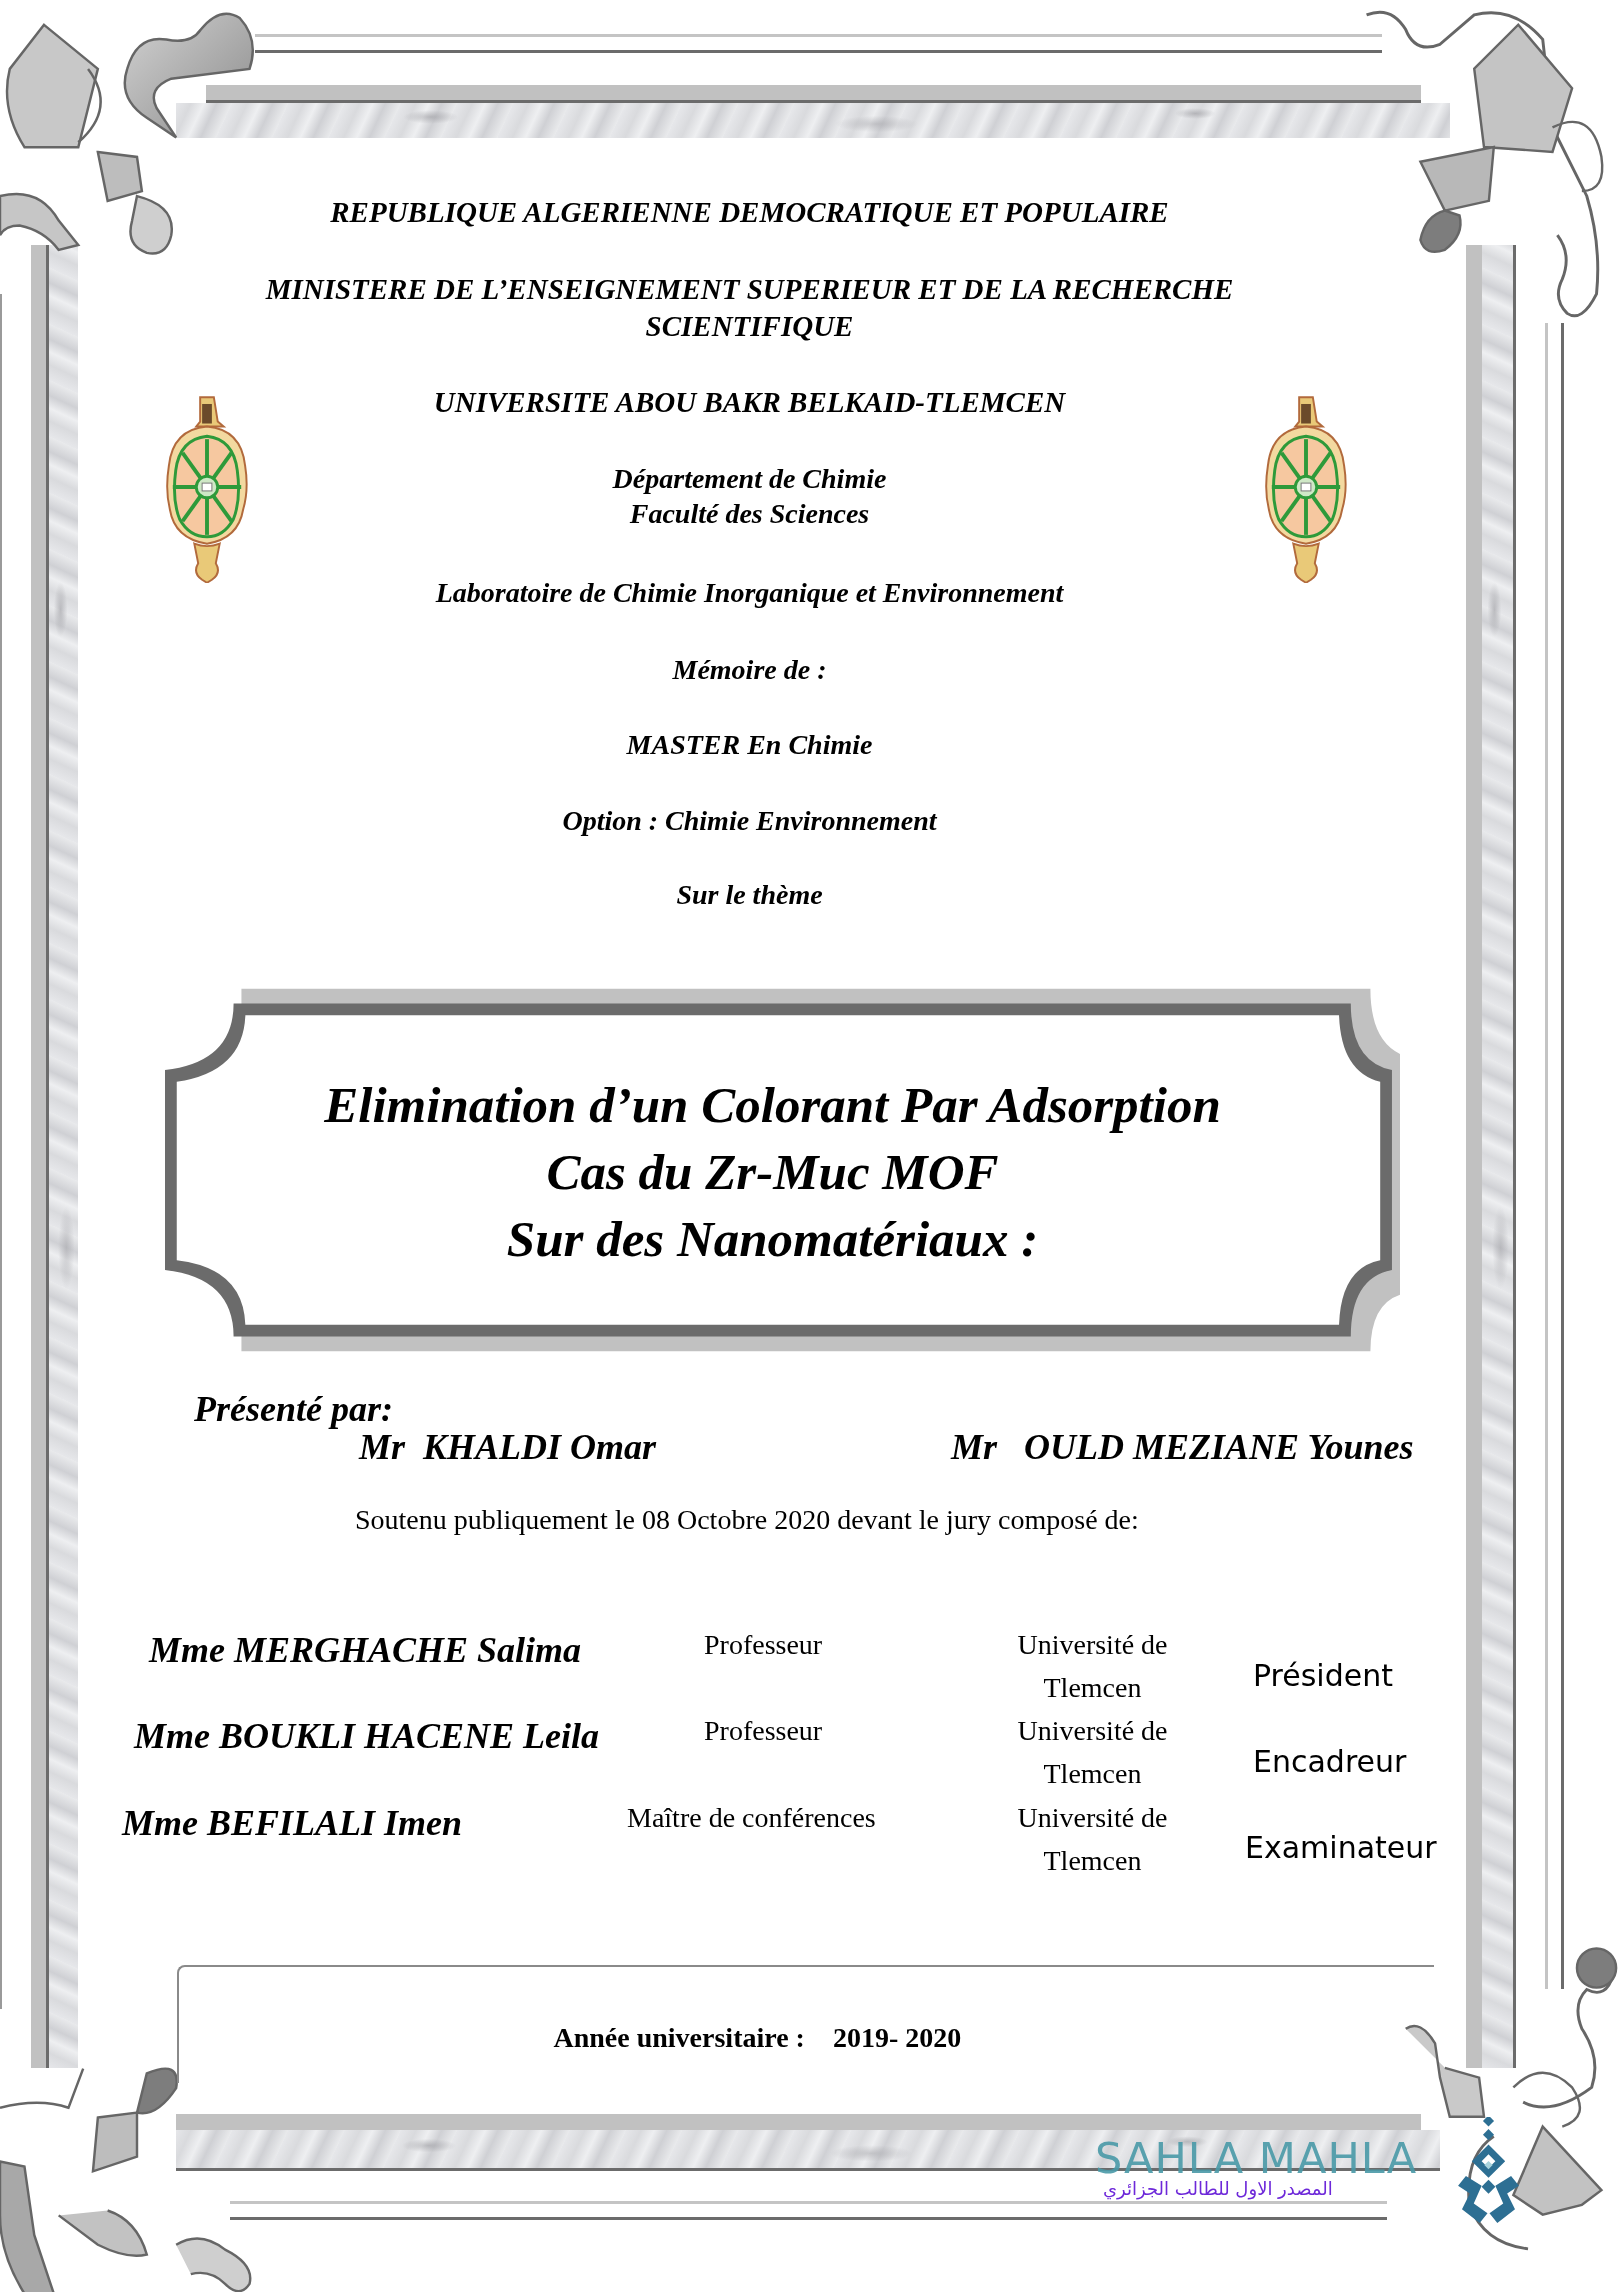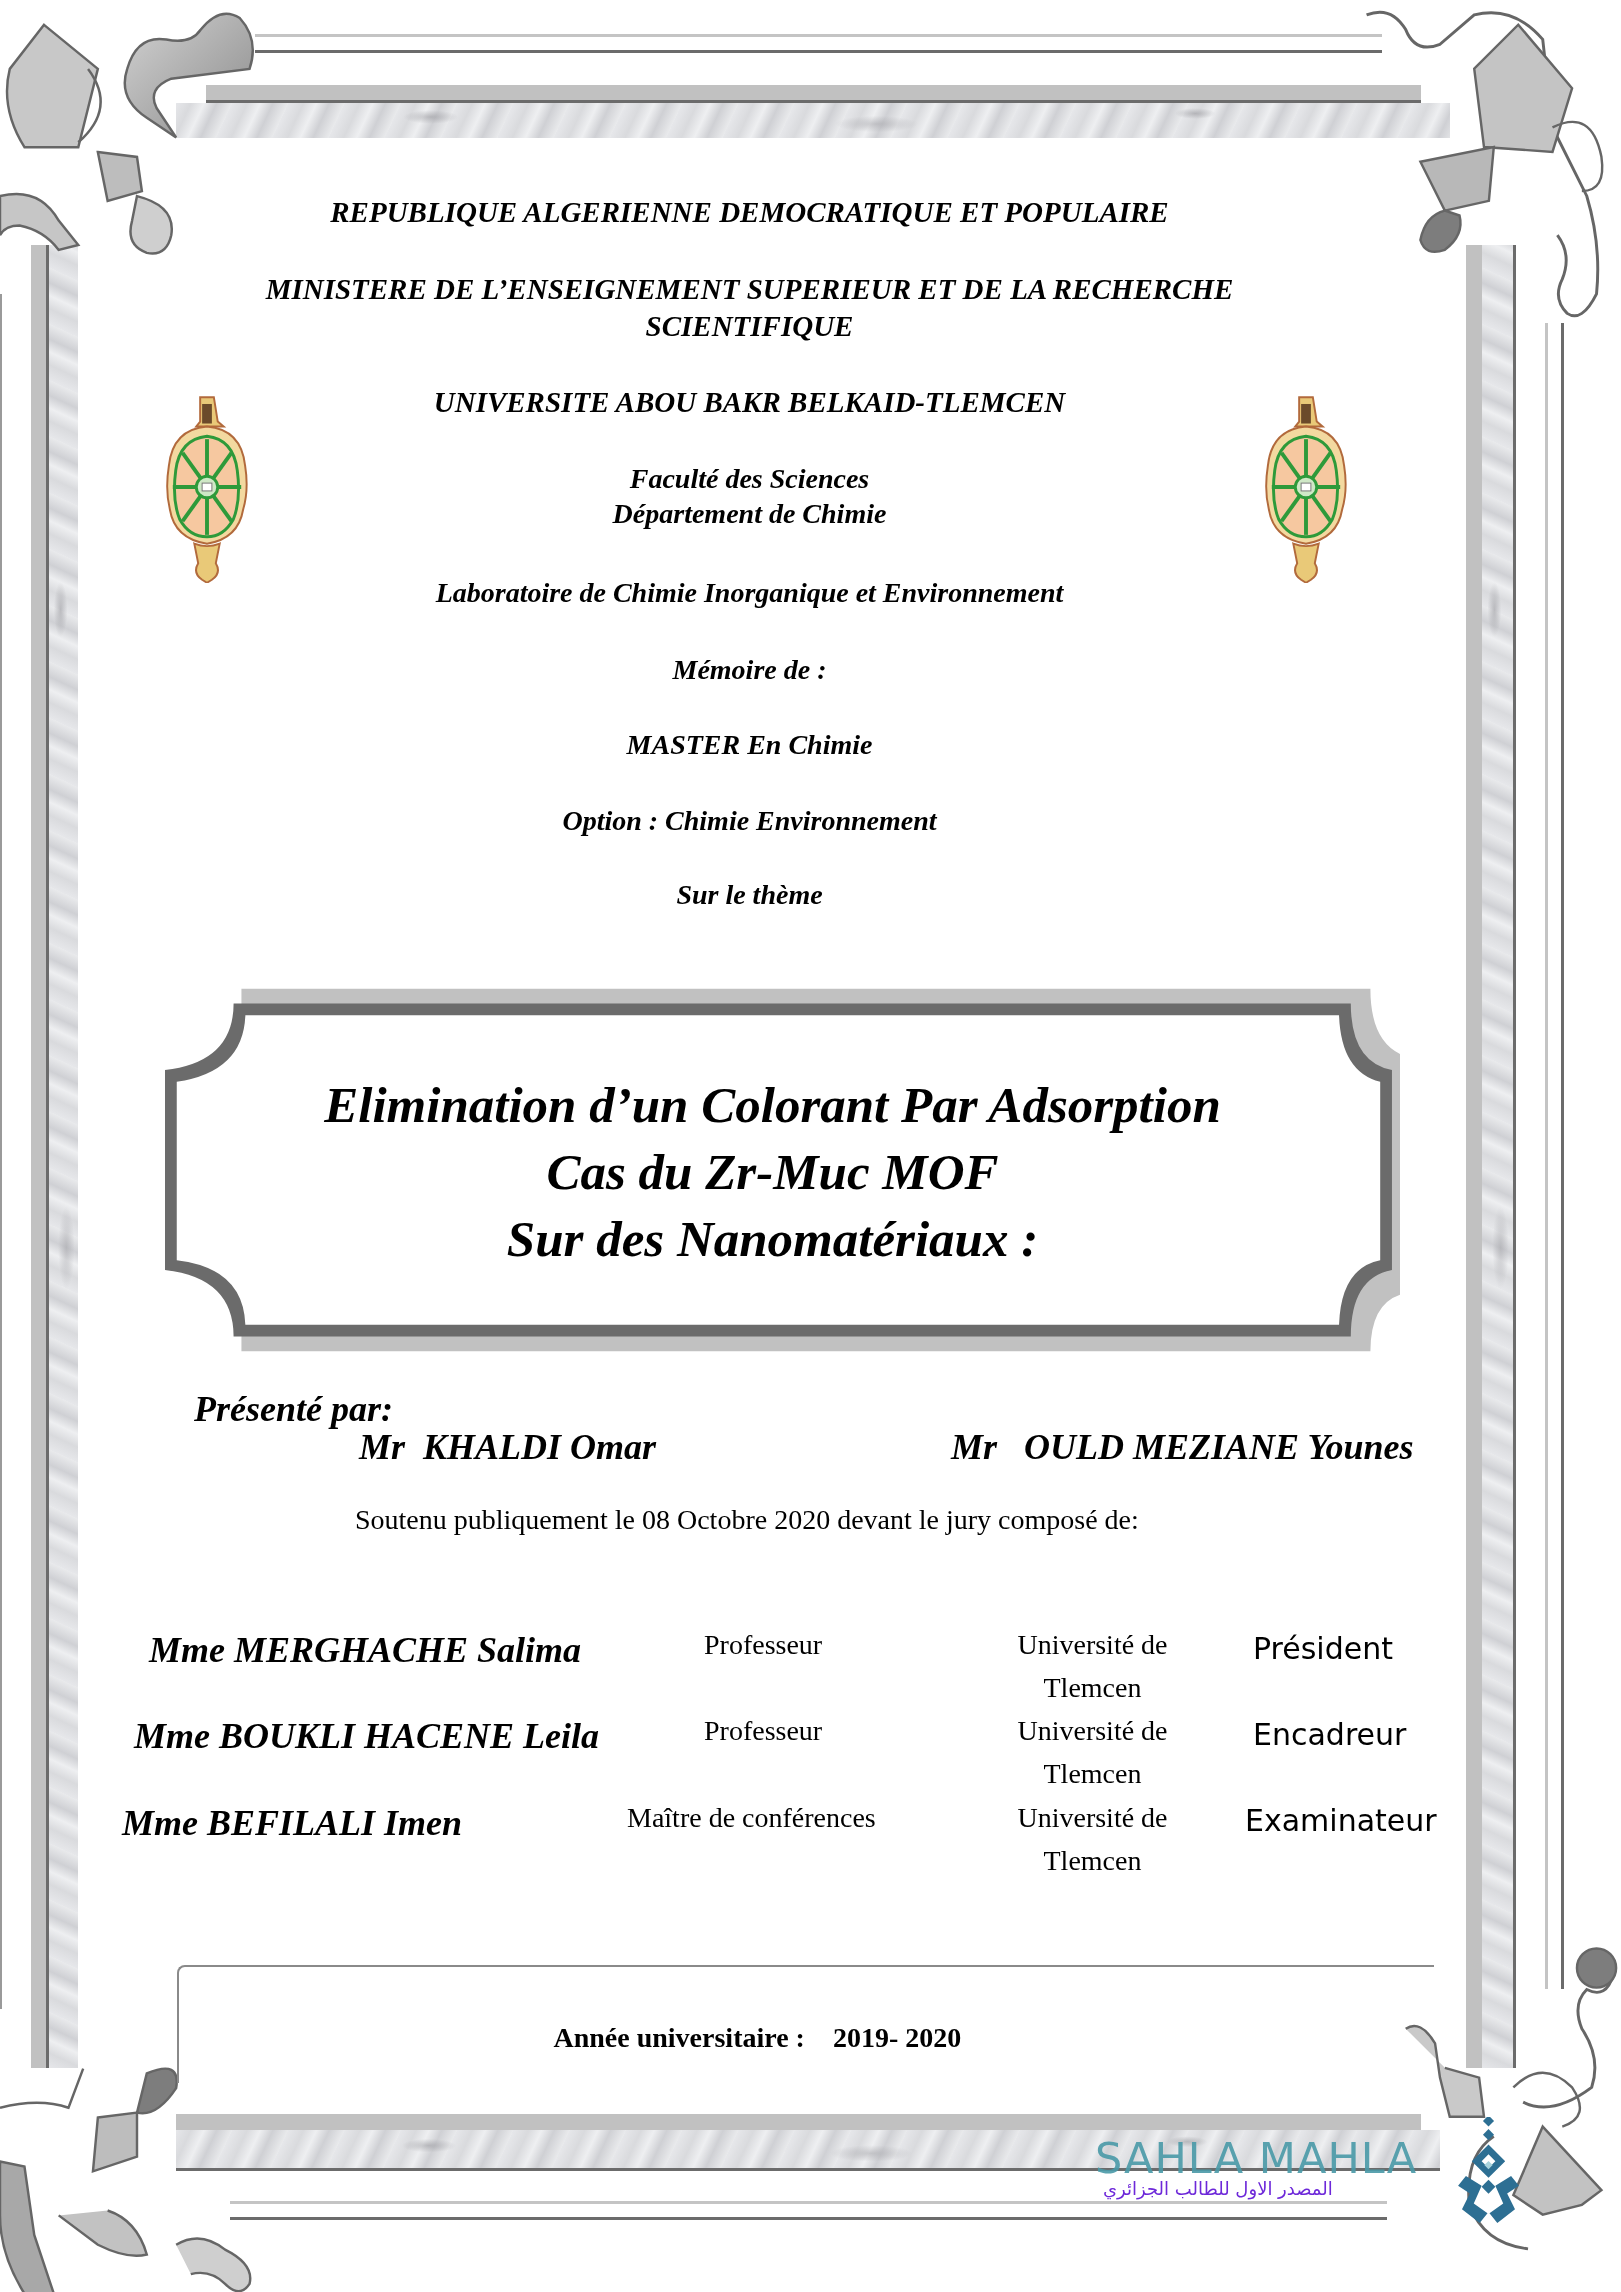--- a/index.html
+++ b/index.html
@@ -29,21 +29,21 @@
   .title-box {
     position: absolute; left: 165px; top: 1003px; width: 1100px; height: 348px; border-radius: 28px;
   }
   .title-text {
     position: absolute; left: 0; top: 69px; width: 1215px; text-align: center;
     font-size: 51px; line-height: 67px; font-weight: bold; font-style: italic;
   }
 
   .person { position: absolute; font-size: 36px; font-weight: bold; font-style: italic; }
   .plain { position: absolute; font-size: 28px; font-weight: normal; font-style: normal; }
-  .role { position: absolute; font-family: "DejaVu Sans", sans-serif; font-size: 30px; font-weight: normal; }
+  .role { position: absolute; font-family: "DejaVu Sans", sans-serif; font-size: 30px; font-weight: normal; margin-top: 27px; }
   .uni { position: absolute; font-size: 28px; text-align: center; line-height: 43px; width: 235px; }
 
   .watermark-latin { position: absolute; left: 1095px; top: 2133px; font-family: "DejaVu Sans", sans-serif; font-size: 43px; color: #4a9aa8; letter-spacing: 1px; opacity: 0.9; }
   .watermark-arabic { position: absolute; left: 1103px; top: 2178px; font-family: "DejaVu Sans", sans-serif; font-size: 18px; color: #6d28d9; direction: rtl; width: 363px; text-align: left; }
 </style>
 </head>
 <body>
 
 <div>
 
@@ -110,22 +110,22 @@
   </svg>
 </div>
 
 <div class="c hdr" style="top:194px;">REPUBLIQUE ALGERIENNE DEMOCRATIQUE ET POPULAIRE</div>
 <div class="c hdr" style="top:271px;">
   <div>MINISTERE DE L’ENSEIGNEMENT SUPERIEUR ET DE LA RECHERCHE</div>
   <div>SCIENTIFIQUE</div>
 </div>
 <div class="c hdr" style="top:384px;">UNIVERSITE ABOU BAKR BELKAID-TLEMCEN</div>
 <div class="c sub" style="top:461px;">
+  <div>Département de Chimie</div>
   <div>Faculté des Sciences</div>
-  <div>Département de Chimie</div>
 </div>
 <div class="c sub" style="top:575px;">Laboratoire de Chimie Inorganique et Environnement</div>
 
 <svg class="abs" style="left:165px;top:392px;" width="84" height="191" viewBox="0 0 86 195">
   <path d="M36 5 L50 5 L54 30 L60 35 L32 35 L36 30 Z" fill="#e9c978" stroke="#b26a3c" stroke-width="2"></path>
   <rect x="38" y="12" width="10" height="20" fill="#6b4a2a"></rect>
   <path d="M43 35 Q78 38 82 75 Q86 100 80 120 Q75 150 43 155 Q10 150 5 120 Q0 100 4 75 Q8 38 43 35 Z" fill="#f3d9a0" stroke="#b26a3c" stroke-width="2"></path>
   <path d="M43 45 Q70 48 74 80 Q78 110 70 130 Q60 148 43 148 Q25 148 15 130 Q7 110 11 80 Q15 48 43 45 Z" fill="#f6c8a0" stroke="#2e9a3a" stroke-width="3"></path>
   <g stroke="#2e9a3a" stroke-width="4" fill="none">
     <line x1="43" y1="48" x2="43" y2="146"></line>

